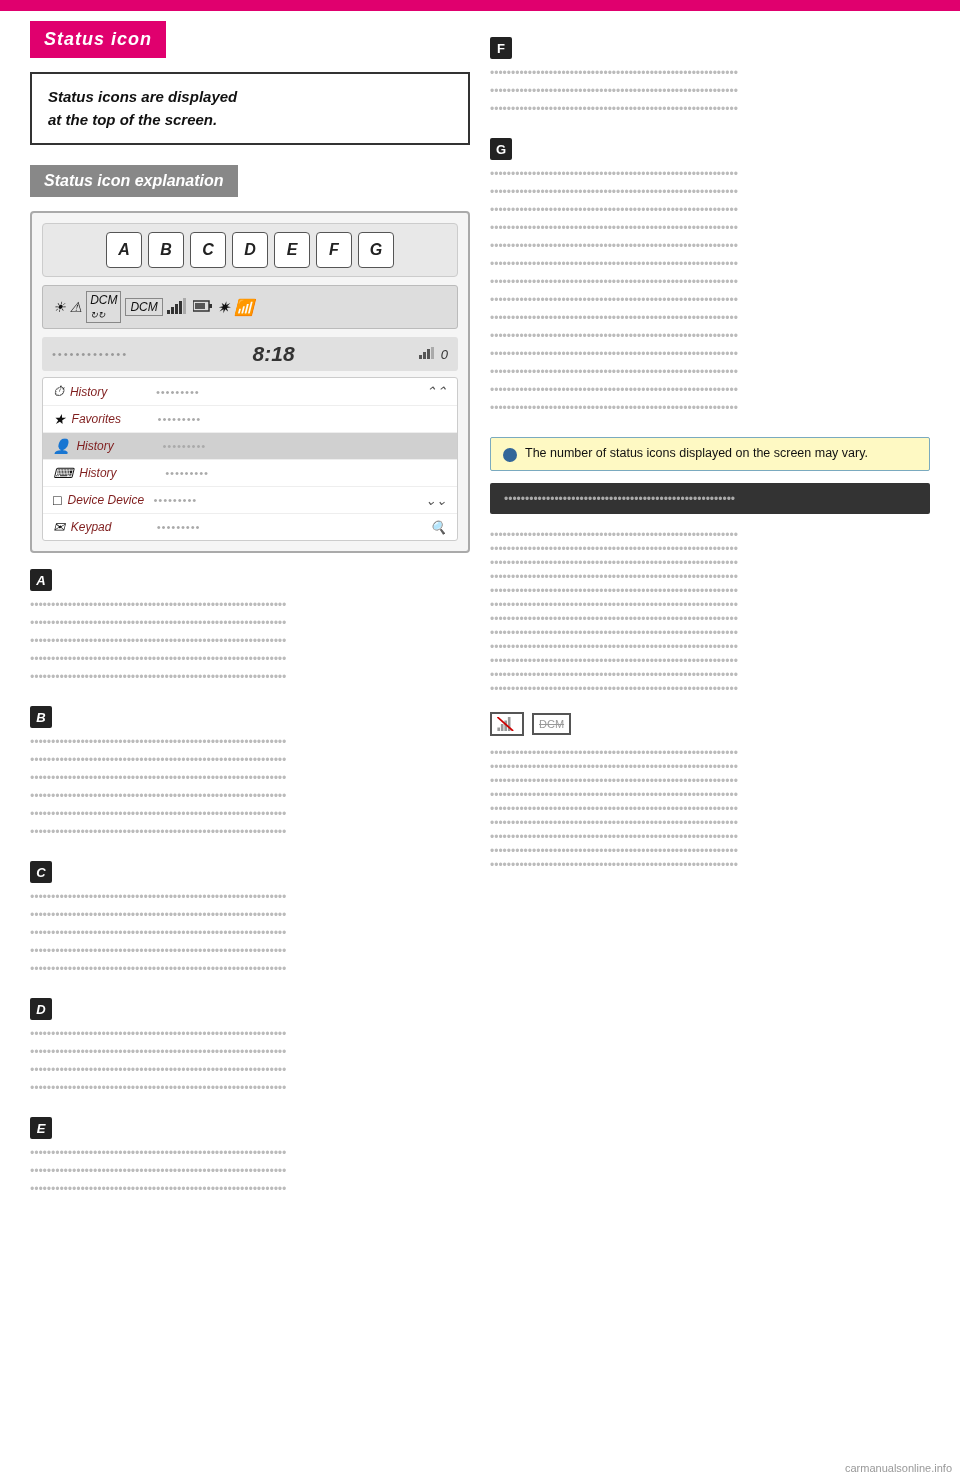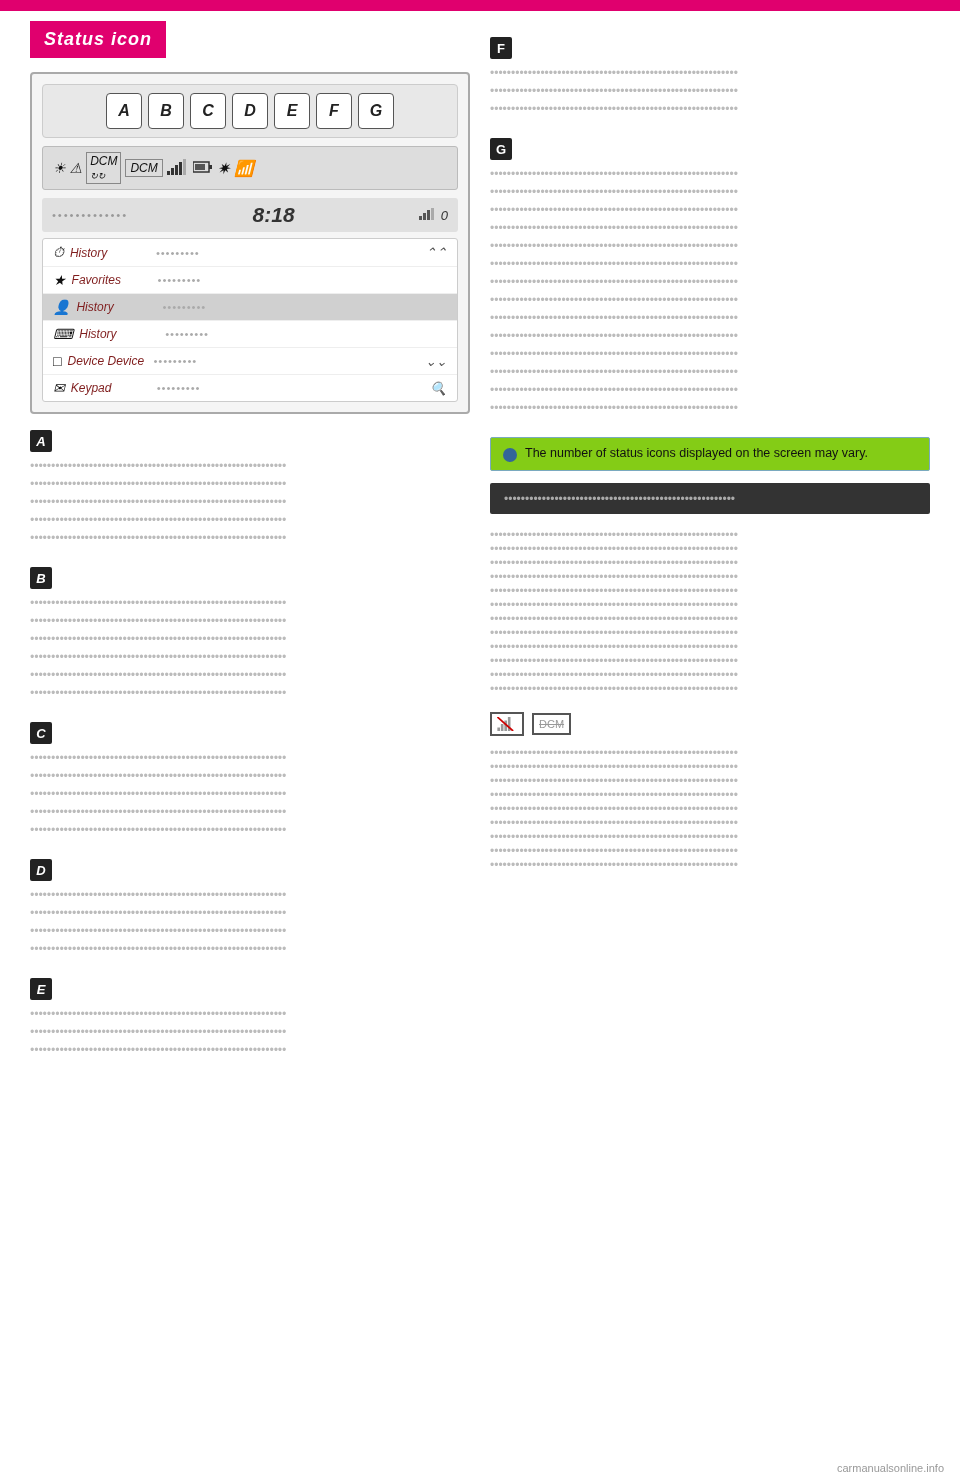--- a/index.html
+++ b/index.html
@@ -189,21 +189,21 @@
     }
 
     .section-text {
       font-size: 13px;
       color: #222;
       line-height: 1.5;
     }
 
     
     .note-box {
-      background: #84cc16;
+      background: #fef9c3;
       border: 1.5px solid #7aaabf;
       padding: 8px 12px;
       font-size: 12.5px;
       margin: 12px 0;
       border-radius: 2px;
       display: flex;
       align-items: flex-start;
       gap: 8px;
     }
 
@@ -262,22 +262,28 @@
 <div class="page-content">
 
   <div class="left-col">
 
     
     <div class="status-icon-heading">
       <span>Status icon</span>
     </div>
 
     
-
-    
+    <div class="info-box">
+      <span>Status icons are displayed<br>at the top of the screen.</span>
+    </div>
+
+    
+    <div class="explanation-heading">
+      <span>Status icon explanation</span>
+    </div>
 
     
     <div class="screen-mockup">
 
       <div class="mockup-icons-row">
         <div class="icon-box">A</div>
         <div class="icon-box">B</div>
         <div class="icon-box">C</div>
         <div class="icon-box">D</div>
         <div class="icon-box">E</div>
@@ -499,15 +505,15 @@
       <p style="color:#bbb;font-size:12px;">•••••••••••••••••••••••••••••••••••••••••••••••••••••••••••</p>
       <p style="color:#bbb;font-size:12px;">•••••••••••••••••••••••••••••••••••••••••••••••••••••••••••</p>
       <p style="color:#bbb;font-size:12px;">•••••••••••••••••••••••••••••••••••••••••••••••••••••••••••</p>
       <p style="color:#bbb;font-size:12px;">•••••••••••••••••••••••••••••••••••••••••••••••••••••••••••</p>
       <p style="color:#bbb;font-size:12px;">•••••••••••••••••••••••••••••••••••••••••••••••••••••••••••</p>
     </div>
 
   </div>
 </div>
 
-<div style="position:fixed;bottom:10px;right:16px;font-size:11px;color:#999;">
+<div style="position:fixed;bottom:10px;right:8px;font-size:11px;color:#999;">
   <span>carmanualsonline.info</span>
 </div>
 
 </body></html>

